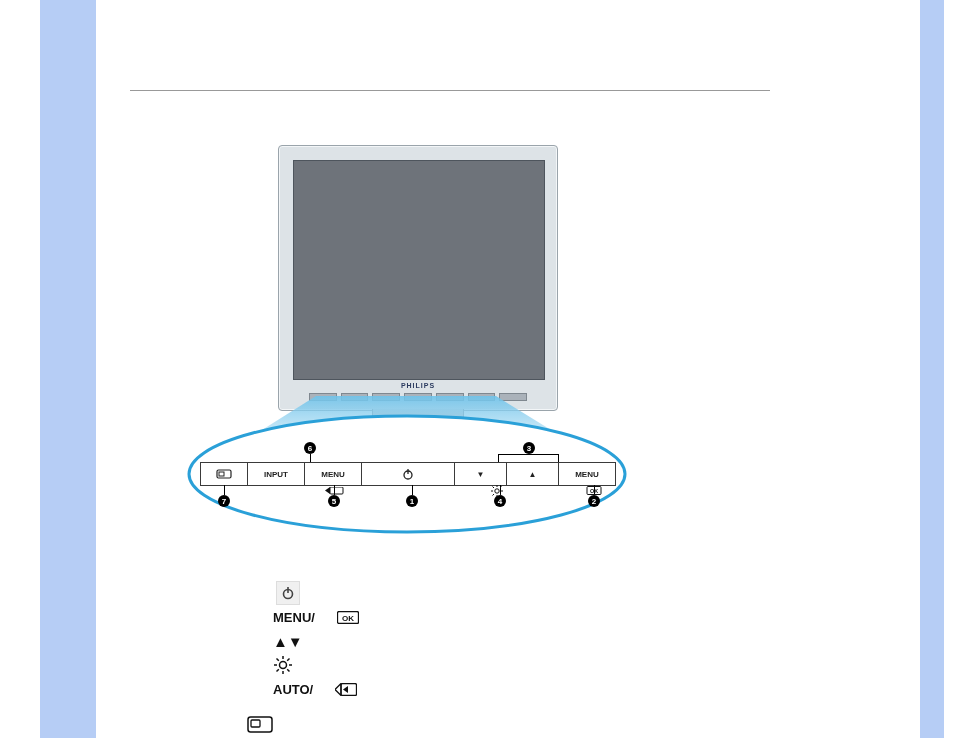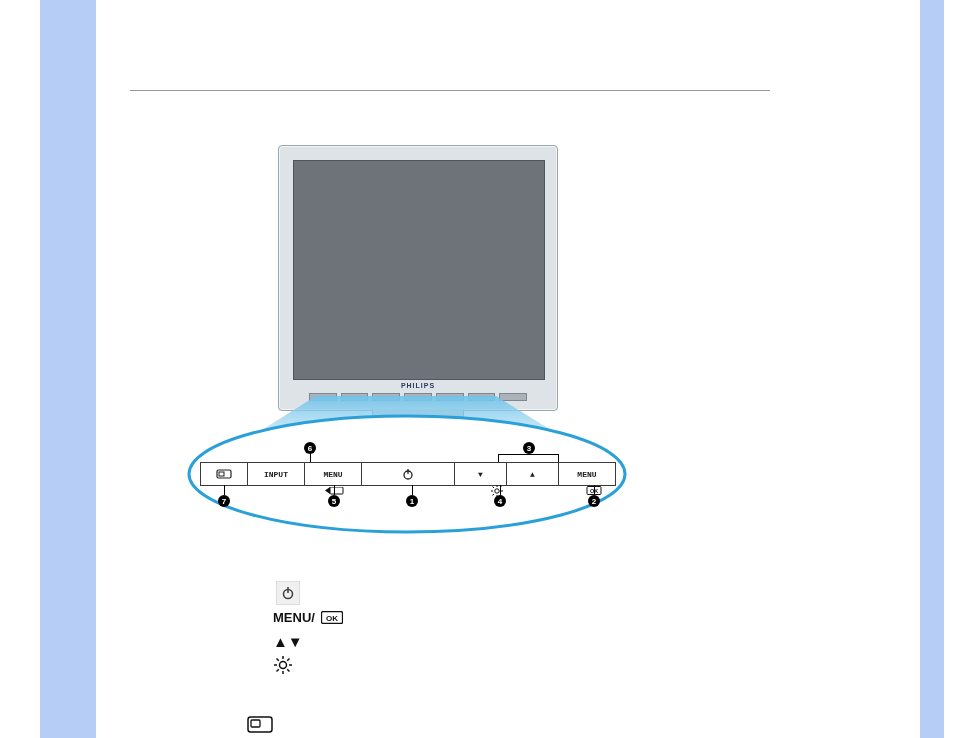--- a/index.html
+++ b/index.html
@@ -66,34 +66,34 @@
   }
   .inset svg{position:absolute;left:0;top:0;}
   .btn-row{
     position:absolute;left:200px;top:462px;width:414px;height:22px;
     background:#fff;border:1px solid #3a3a3a;
     display:flex;
   }
   .btn-row .cell{
     border-right:1px solid #3a3a3a;
     display:flex;align-items:center;justify-content:center;
-    font-size:8px;font-weight:bold;color:#222;font-family:Liberation Mono, monospace;
+    font-size:8px;font-weight:bold;color:#222;
   }
   .btn-row .cell:last-child{border-right:0;text-align:center;}
   .callout{
     position:absolute;width:12px;height:12px;border-radius:50%;
     background:#000;color:#fff;font-size:8px;font-weight:bold;
     display:flex;align-items:center;justify-content:center;
   }
   .callout-line{position:absolute;background:#000;}
   .legend{
     position:absolute;left:273px;top:581px;width:300px;
     font-size:13px;color:#111;font-weight:bold;
   }
-  .legend-row{display:flex;align-items:center;height:24px;gap:6px;}
+  .legend-row{display:flex;align-items:center;height:24px;gap:22px;}
   .legend-icon{width:30px;height:22px;display:flex;align-items:center;justify-content:center;}
   .power-box{
     width:22px;height:22px;background:#f0f0f0;border:1px solid #ddd;
     display:flex;align-items:center;justify-content:center;
   }
   .smartimage-icon{
     position:absolute;left:247px;top:716px;
   }
 </style>
 </head>
@@ -242,20 +242,28 @@
             <line x1="10" y1="16" x2="10" y2="19"></line>
             <line x1="1" y1="10" x2="4" y2="10"></line>
             <line x1="16" y1="10" x2="19" y2="10"></line>
             <line x1="3.5" y1="3.5" x2="5.8" y2="5.8"></line>
             <line x1="14.2" y1="14.2" x2="16.5" y2="16.5"></line>
             <line x1="16.5" y1="3.5" x2="14.2" y2="5.8"></line>
             <line x1="5.8" y1="14.2" x2="3.5" y2="16.5"></line>
           </g>
         </svg>
     </div>
+    <div class="legend-row">
+      <span>AUTO/</span>
+      <svg width="22" height="13">
+          <rect x="6" y="0.5" width="15.5" height="12" rx="1.5" fill="none" stroke="#111" stroke-width="1.3"></rect>
+          <polygon points="6,0.5 6,12.5 0,6.5" fill="none" stroke="#111" stroke-width="1.3"></polygon>
+          <polygon points="13,3 13,10 8,6.5" fill="#111"></polygon>
+        </svg>
+    </div>
   </div>
 
   <div class="smartimage-icon">
     <svg width="26" height="18">
         <rect x="1" y="1" width="24" height="15" rx="2.5" fill="none" stroke="#111" stroke-width="1.5"></rect>
         <rect x="4" y="4" width="9" height="7" rx="1" fill="none" stroke="#111" stroke-width="1.3"></rect>
       </svg>
   </div>
 
 </div>

